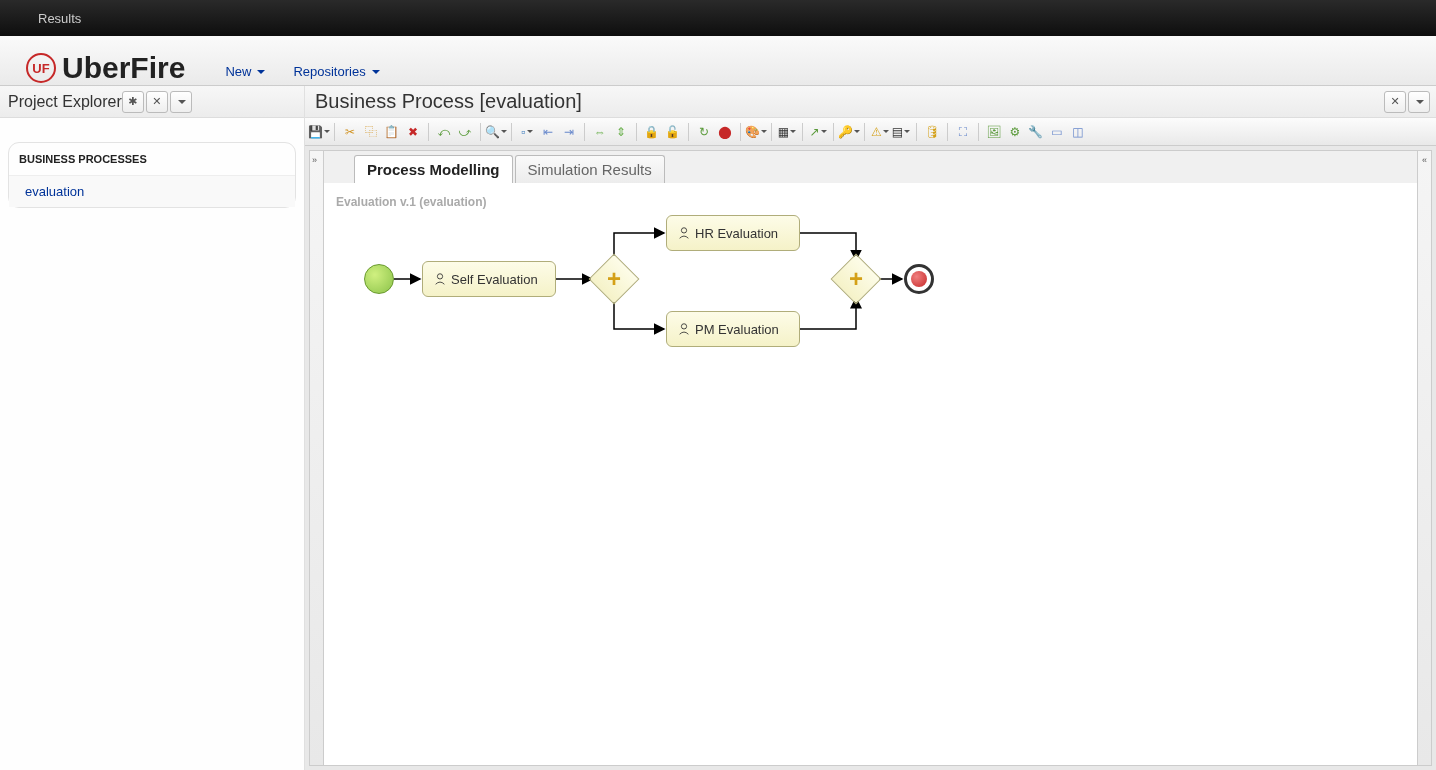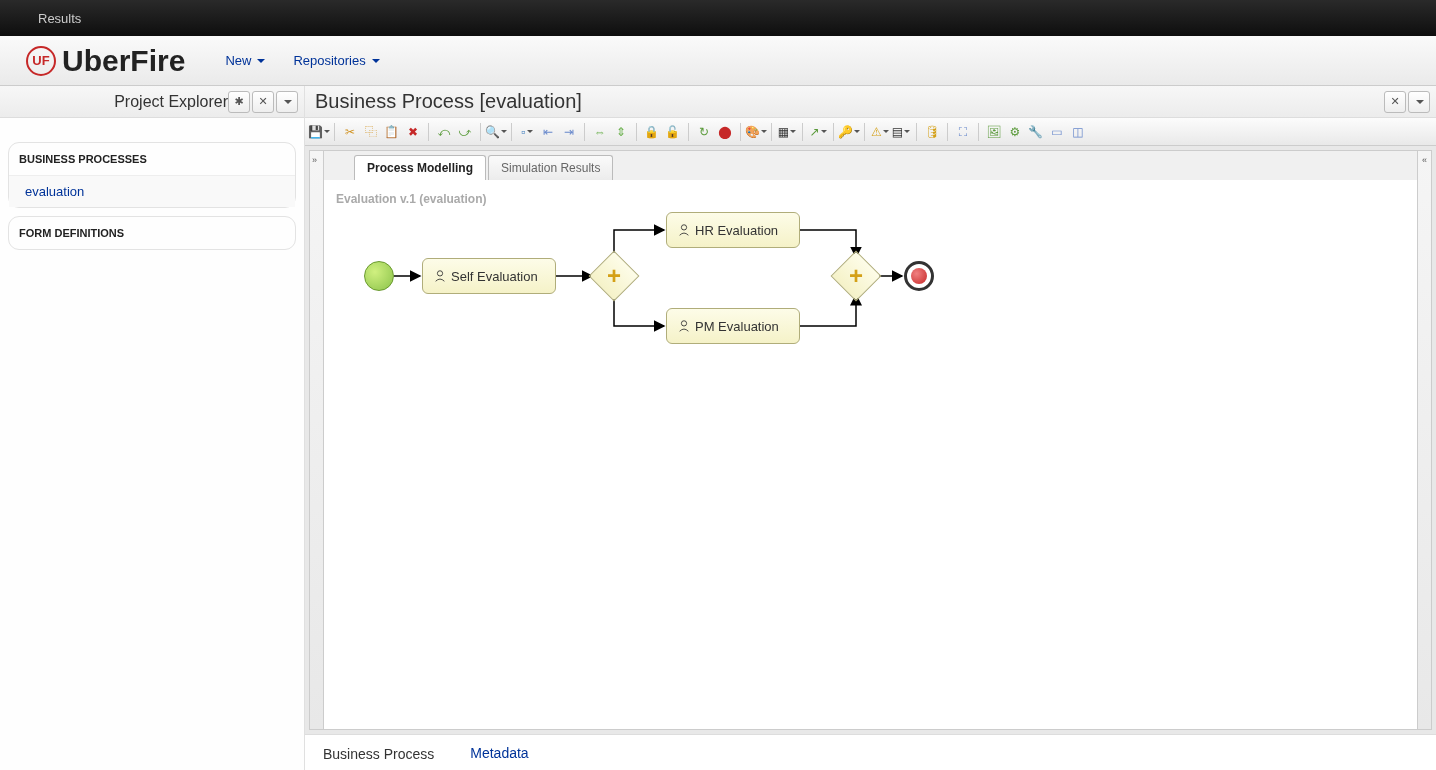--- a/index.html
+++ b/index.html
@@ -1,32 +1,32 @@
 <!DOCTYPE html>
 <html><head>
 <meta charset="utf-8">
 <style>
 * { box-sizing: border-box; margin: 0; padding: 0; }
 body { font-family: "Helvetica Neue", Arial, sans-serif; font-size: 13px; color: #333; background: #fff; width: 1436px; height: 770px; overflow: hidden; }
 
 .topbar { background: linear-gradient(#2a2a2a,#0e0e0e); height: 36px; display: flex; align-items: center; padding: 0 38px; }
 .topbar a { color: #ccc; font-size: 13px; text-decoration: none; }
 
-.navbar { background: linear-gradient(#fafafa,#eaeaea); height: 50px; border-bottom: 1px solid #ccc; display: flex; align-items: center; padding: 0 26px; gap: 4px; }
+.navbar { background: linear-gradient(#fafafa,#eaeaea); height: 50px; border-bottom: 1px solid #ccc; display: flex; align-items: flex-end; padding: 0 26px; gap: 4px; }
 .brand { display: flex; align-items: center; gap: 6px; margin-right: 24px; }
 .brand-logo { width: 30px; height: 30px; border: 2px solid #c62828; border-radius: 50%; display: flex; align-items: center; justify-content: center; font-size: 13px; font-weight: bold; color: #c62828; }
 .brand-name { font-size: 30px; font-weight: 600; color: #222; }
 .menu-item { color: #003399; font-size: 13px; padding: 6px 12px; cursor: pointer; display: flex; align-items: center; gap: 4px; }
 .caret-down { display: inline-block; width: 0; height: 0; border-left: 4px solid transparent; border-right: 4px solid transparent; border-top: 4px solid #003399; margin-left: 2px; }
 .caret-down.dark { border-top-color: #555; }
 
 .main { display: flex; height: calc(100% - 86px); }
 
 .sidebar { width: 305px; background: #fefefe; border-right: 1px solid #e0e0e0; display: flex; flex-direction: column; }
-.panel-header { background: linear-gradient(#f7f7f7,#ececec); border-bottom: 1px solid #ddd; height: 32px; display: flex; align-items: center; justify-content: flex-end; padding: 0 6px 0 8px; }
+.panel-header { background: linear-gradient(#f7f7f7,#ececec); border-bottom: 1px solid #ddd; height: 32px; display: flex; align-items: center; justify-content: flex-start; padding: 0 6px 0 8px; }
 .panel-title { font-size: 16px; color: #333; }
 .panel-btns { display: flex; gap: 2px; }
 .small-btn { background: linear-gradient(#fff,#eee); border: 1px solid #bbb; border-radius: 3px; width: 22px; height: 22px; display: flex; align-items: center; justify-content: center; font-size: 11px; cursor: pointer; color: #555; }
 
 .breadcrumb-box { background: #eef3f6; border: 1px solid #d4e0e8; border-radius: 3px; margin: 8px; padding: 8px 10px; font-size: 14px; color: #003399; line-height: 1.7; position: relative; }
 .bc-item { color: #003399; cursor: pointer; }
 .bc-sep { color: #aaa; padding: 0 2px; }
 .bc-plus { position: absolute; right: 8px; top: 8px; width: 14px; height: 14px; border: 1px solid #999; font-size: 10px; display: flex; align-items: center; justify-content: center; color: #666; cursor: pointer; }
 
 .explorer-group { margin: 4px 8px; border: 1px solid #e3e3e3; border-radius: 11px; }
@@ -42,21 +42,21 @@
 .tb-sep { width: 1px; height: 18px; background: #ccc; margin: 0 4px; }
 .tb-chev { font-size: 9px; color: #555; }
 .dd-ar { display:inline-block; width:0; height:0; border-left:3px solid transparent; border-right:3px solid transparent; border-top:3px solid #555; margin-left:1px; }
 
 .editor-area { flex: 1; background: #e8e8e8; padding: 4px; display: flex; }
 .editor-inner { flex: 1; background: #fff; border: 1px solid #ccc; display: flex; flex-direction: column; position: relative; }
 .editor-gutter { width: 14px; background: linear-gradient(#f5f5f5,#e8e8e8); border-right: 1px solid #ccc; position:absolute; left:0; top:0; bottom:0; }
 .editor-gutter-r { width: 14px; background: linear-gradient(#f5f5f5,#e8e8e8); border-left: 1px solid #ccc; position:absolute; right:0; top:0; bottom:0; display:flex; align-items:flex-start; justify-content:center; padding-top:4px; }
 
 .tabs { display: flex; padding: 4px 0 0 30px; background: #f0f0f0; }
-.tab { background: linear-gradient(#fafafa,#ececec); border: 1px solid #bbb; border-bottom: none; border-radius: 3px 3px 0 0; padding: 5px 12px; font-size: 12px; color: #666; cursor: pointer; margin-right: 2px; }
+.tab { background: linear-gradient(#fafafa,#ececec); border: 1px solid #bbb; border-bottom: none; border-radius: 3px 3px 0 0; padding: 5px 12px; font-size: 15px; color: #666; cursor: pointer; margin-right: 2px; }
 .tab.active { font-weight: bold; color: #222; background: #fff; }
 
 .canvas { flex: 1; background: #fff; position: relative; margin: 0 14px; padding-left: 14px; }
 .canvas-title { position: absolute; top: 12px; left: 12px; font-size: 12px; font-weight: bold; color: #aaa; }
 
 .bpmn-start { position: absolute; width: 30px; height: 30px; border-radius: 50%; background: radial-gradient(circle at 35% 35%, #d0f080, #8bc34a); border: 1px solid #6a9a2f; }
 .bpmn-end { position: absolute; width: 30px; height: 30px; border-radius: 50%; background: #fff; border: 3px solid #333; display:flex; align-items:center; justify-content:center; }
 .bpmn-end::after { content:""; width: 16px; height: 16px; border-radius:50%; background: radial-gradient(circle at 35% 35%, #f08080, #c62828); }
 .bpmn-task { position: absolute; background: linear-gradient(#fdfce8, #f5f2c8); border: 1px solid #b0ad7a; border-radius: 6px; padding: 6px 10px; font-size: 13px; display:flex; align-items:center; gap:4px; }
 .task-icon { width:14px; height:14px; display:inline-block; }
@@ -109,23 +109,20 @@
           </div>
       </div>
     </div>
 
 
     <div style="height:20px"></div>
 
     <div class="explorer-group">
       <div class="explorer-header">BUSINESS PROCESSES</div>
       <div class="explorer-item">evaluation</div>
-    </div>
-    <div class="explorer-group">
-      <div class="explorer-header">FORM DEFINITIONS</div>
     </div>
   </div>
 
   <div class="content">
     <div class="content-header">
       <span class="content-title">Business Process [evaluation]</span>
       <div class="panel-btns">
         <div class="small-btn">
             <span>✕</span>
           </div>
@@ -318,19 +315,15 @@
           <div class="bpmn-gateway" style="left:514px; top:78px">
             <div class="gateway-shape"></div>
               <div class="gateway-plus">+</div>
           </div>
 
           <div class="bpmn-end" style="left:580px; top:81px"></div>
         </div>
       </div>
     </div>
 
-    <div class="bottom-tabs">
-      <div class="bottom-tab active">Business Process</div>
-      <div class="bottom-tab">Metadata</div>
-    </div>
   </div>
 
 </div>
 
 </body></html>

